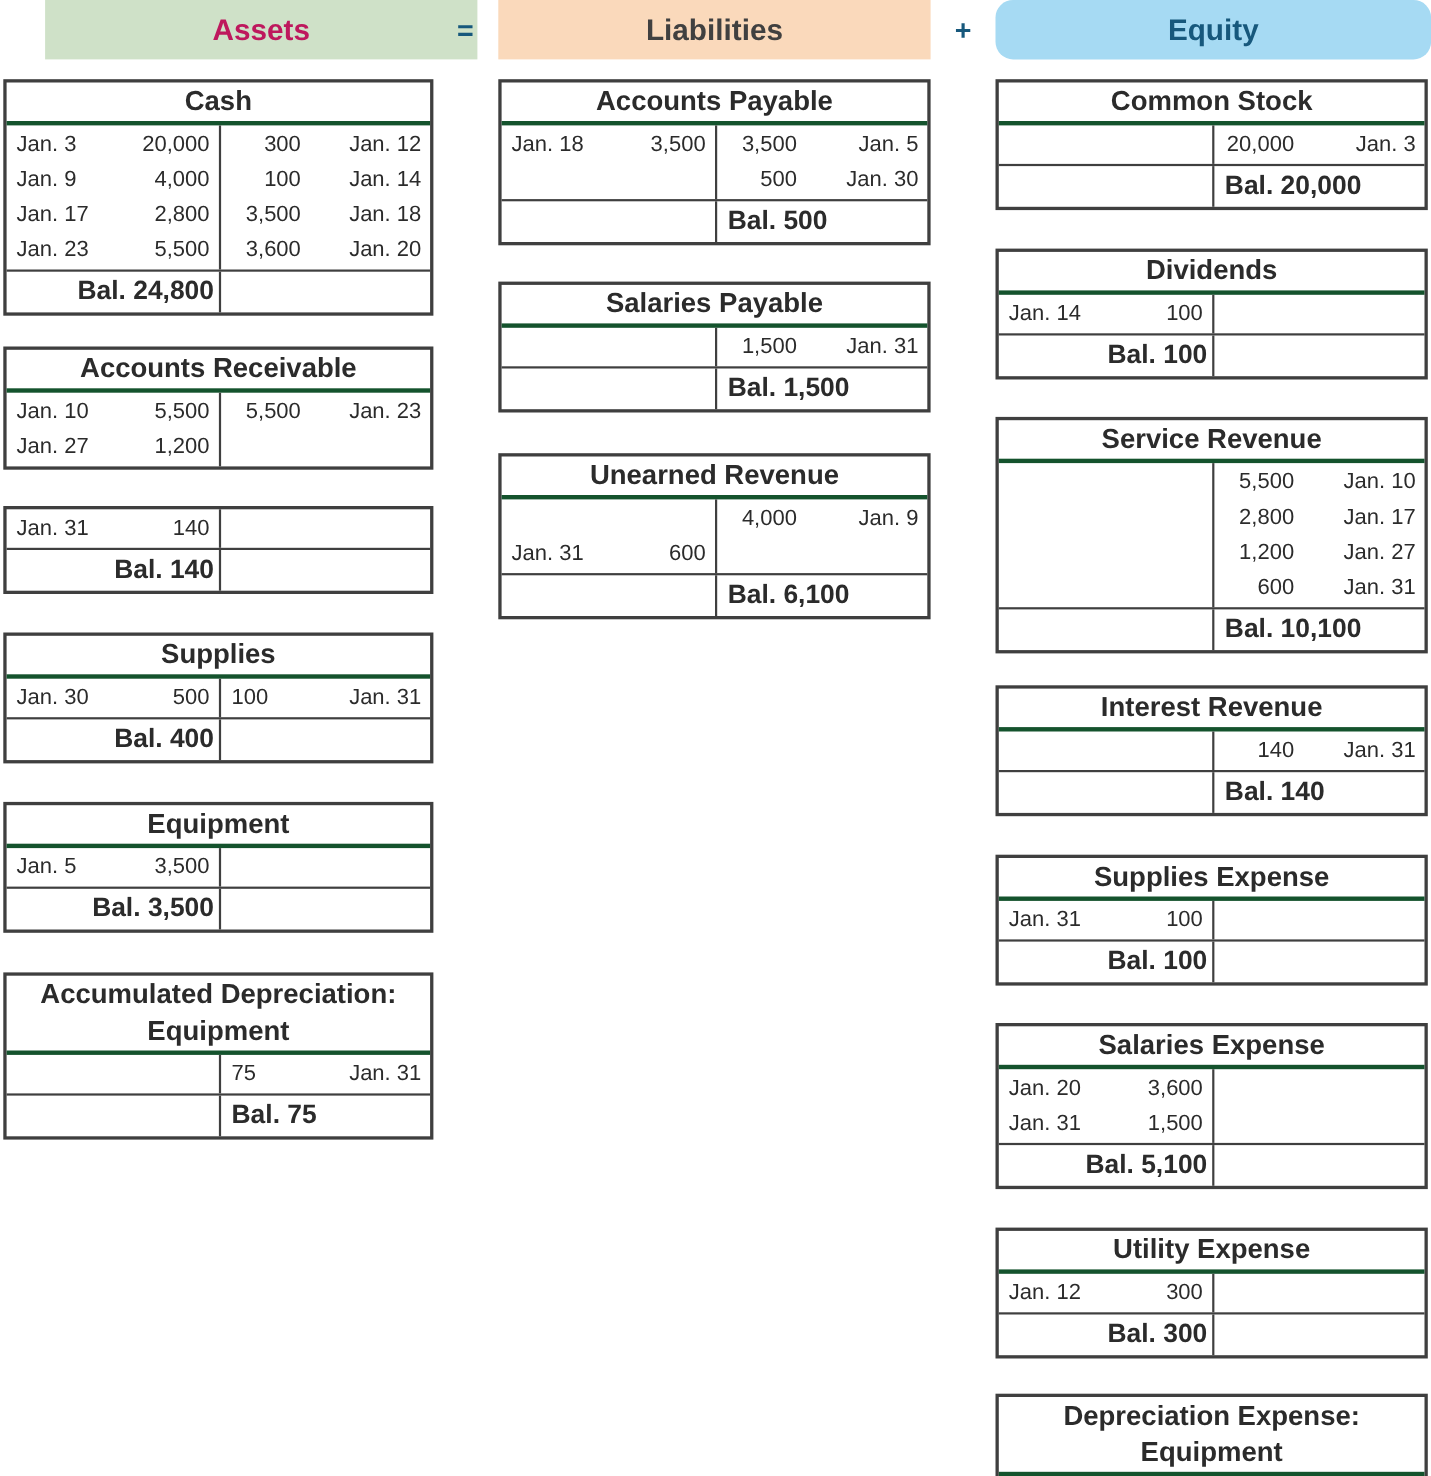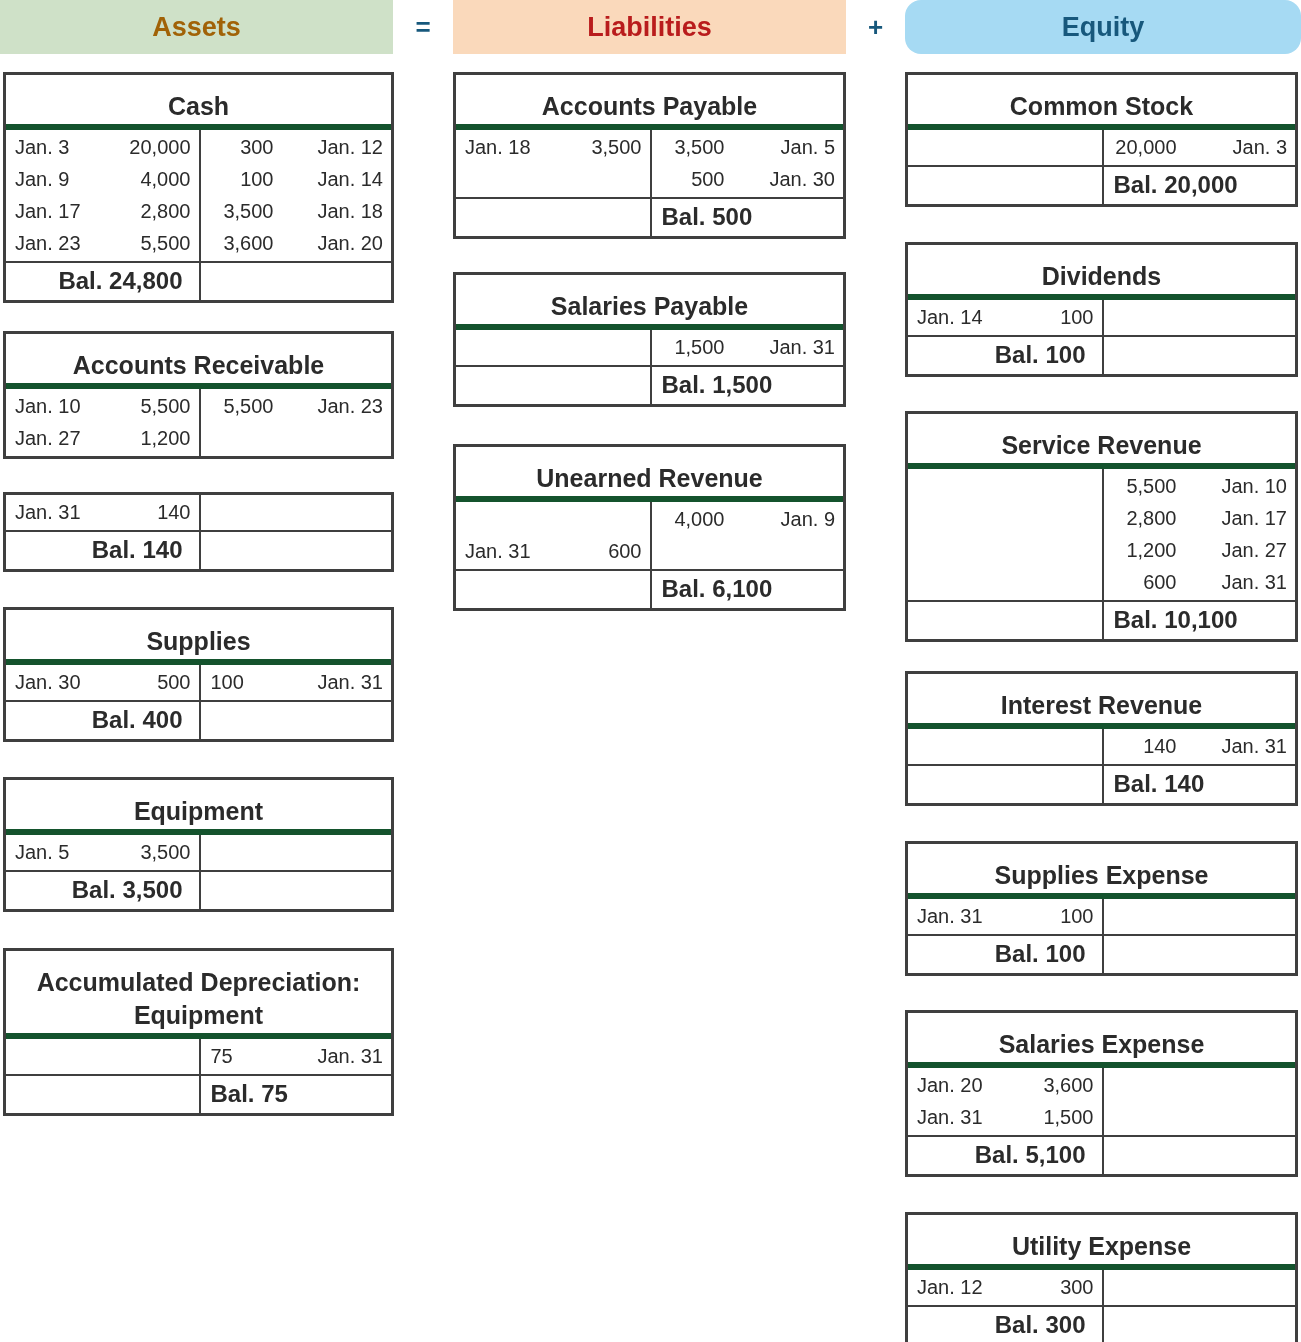--- a/index.html
+++ b/index.html
@@ -18,34 +18,34 @@
   #op-plus{left:846px;width:59px;}
 
   
   .t-col{position:absolute;top:72px;}
   #col-assets{left:3px;width:391px;}
   #col-liabilities{left:453px;width:393px;}
   #col-equity{left:905px;width:393px;}
 
   
   .t-account{border:3px solid #3f3f3f;background:#ffffff;box-sizing:border-box;}
-  .t-title{border-bottom:6px solid #14532d;text-align:center;font-weight:bold;font-size:25px;
-           line-height:33px;padding:1px 4px;white-space:pre-line;margin-top:14px;}
+  .t-title{border-bottom:4px solid #14532d;text-align:center;font-weight:bold;font-size:25px;
+           line-height:33px;padding:1px 4px;white-space:pre-line;}
   .t-body{display:flex;align-items:stretch;}
   .t-cell{width:50%;box-sizing:border-box;padding:1px 0 2px 0;}
   .t-cell.credit{border-left:2px solid #3f3f3f;}
   .t-line{display:flex;line-height:32px;font-size:20px;white-space:nowrap;}
   .t-line .d-date{padding-left:9px;text-align:left;flex:1;}
   .t-line .d-amt{padding-right:8px;text-align:right;}
   .t-line .c-amt{display:inline-block;min-width:73px;text-align:right;}
   .t-account.credit-left .t-line .c-amt{min-width:0;text-align:left;padding-left:10px;}
   .t-line .c-date{flex:1;text-align:right;padding-right:8px;}
   .t-bal{display:flex;border-top:2px solid #3f3f3f;font-weight:bold;font-size:24px;line-height:34px;}
   .t-bal .t-cell{padding:1px 0 2px 0;}
-  .t-bal .bal-debit{text-align:right;padding-right:16px;}
+  .t-bal .bal-debit{text-align:right;padding-right:4px;}
   .t-bal .bal-credit{text-align:left;padding-left:10px;}
 
   
   #col-assets .t-account:nth-child(2){margin-top:28px;}
   #col-assets .t-account:nth-child(3){margin-top:33px;}
   #col-assets .t-account:nth-child(4){margin-top:35px;}
   #col-assets .t-account:nth-child(5){margin-top:35px;}
   #col-assets .t-account:nth-child(6){margin-top:36px;}
   #col-liabilities .t-account:nth-child(2){margin-top:33px;}
   #col-liabilities .t-account:nth-child(3){margin-top:37px;}
@@ -54,23 +54,23 @@
   #col-equity .t-account:nth-child(4){margin-top:29px;}
   #col-equity .t-account:nth-child(5){margin-top:35px;}
   #col-equity .t-account:nth-child(6){margin-top:34px;}
   #col-equity .t-account:nth-child(7){margin-top:35px;}
   #col-equity .t-account:nth-child(8){margin-top:32px;}
 </style>
 </head>
 <body>
 
 <div id="canvas">
-  <div class="col-header" id="hdr-assets" style="background: rgb(207, 225, 200); color: #a16207;">Assets</div>
+  <div class="col-header" id="hdr-assets" style="background: rgb(207, 225, 200); color: #be185d; margin-left: 41px;">Assets</div>
   <div class="op" id="op-equals" style="color: rgb(23, 88, 124);">=</div>
-  <div class="col-header" id="hdr-liabilities" style="background: rgb(250, 217, 187); color: #b91c1c;">Liabilities</div>
+  <div class="col-header" id="hdr-liabilities" style="background: rgb(250, 217, 187); color: #404040;">Liabilities</div>
   <div class="op" id="op-plus" style="color: rgb(23, 88, 124);">+</div>
   <div class="col-header" id="hdr-equity" style="background: rgb(166, 218, 243); color: rgb(23, 88, 124); border-radius: 16px;">Equity</div>
 
   <div class="t-col" id="col-assets">
       <div class="t-account">
         <div class="t-title">Cash</div>
         <div class="t-body">
           <div class="t-cell debit">
             <div class="t-line">
               <span class="d-date">Jan. 3</span>

